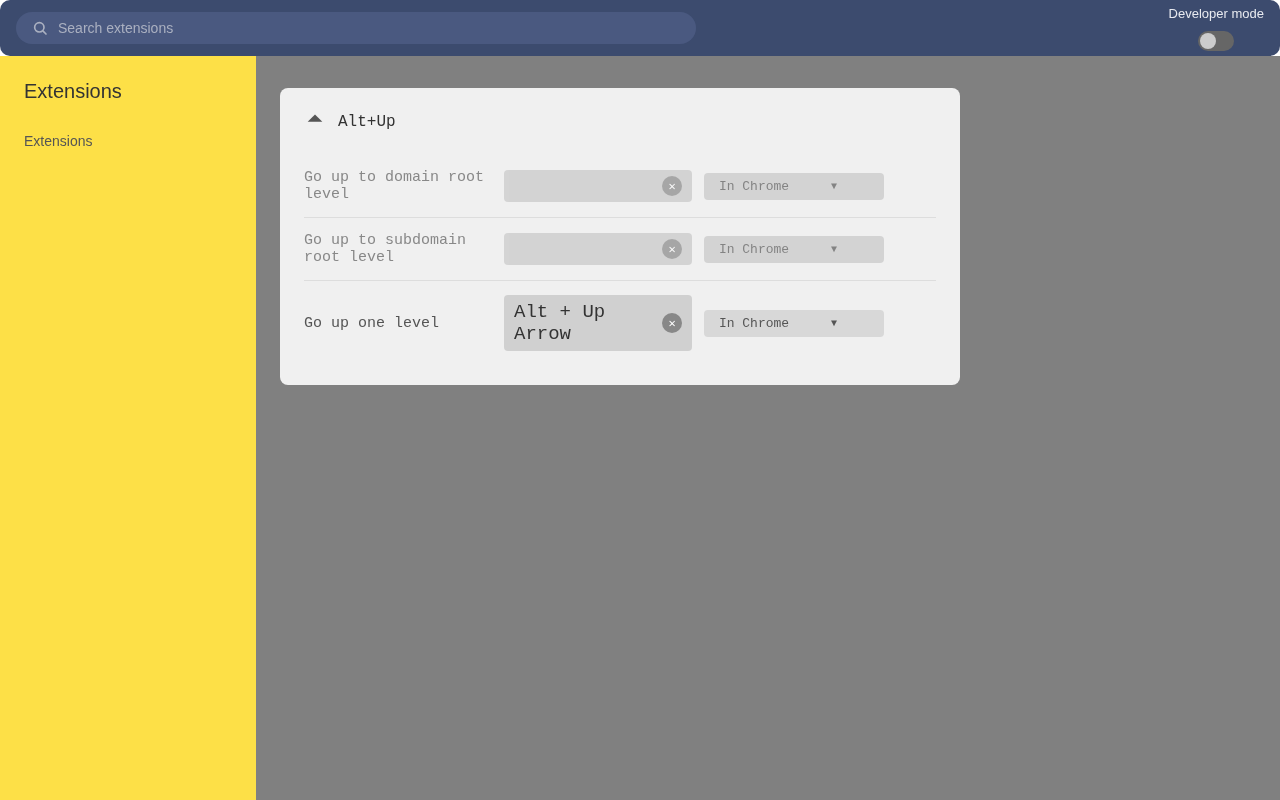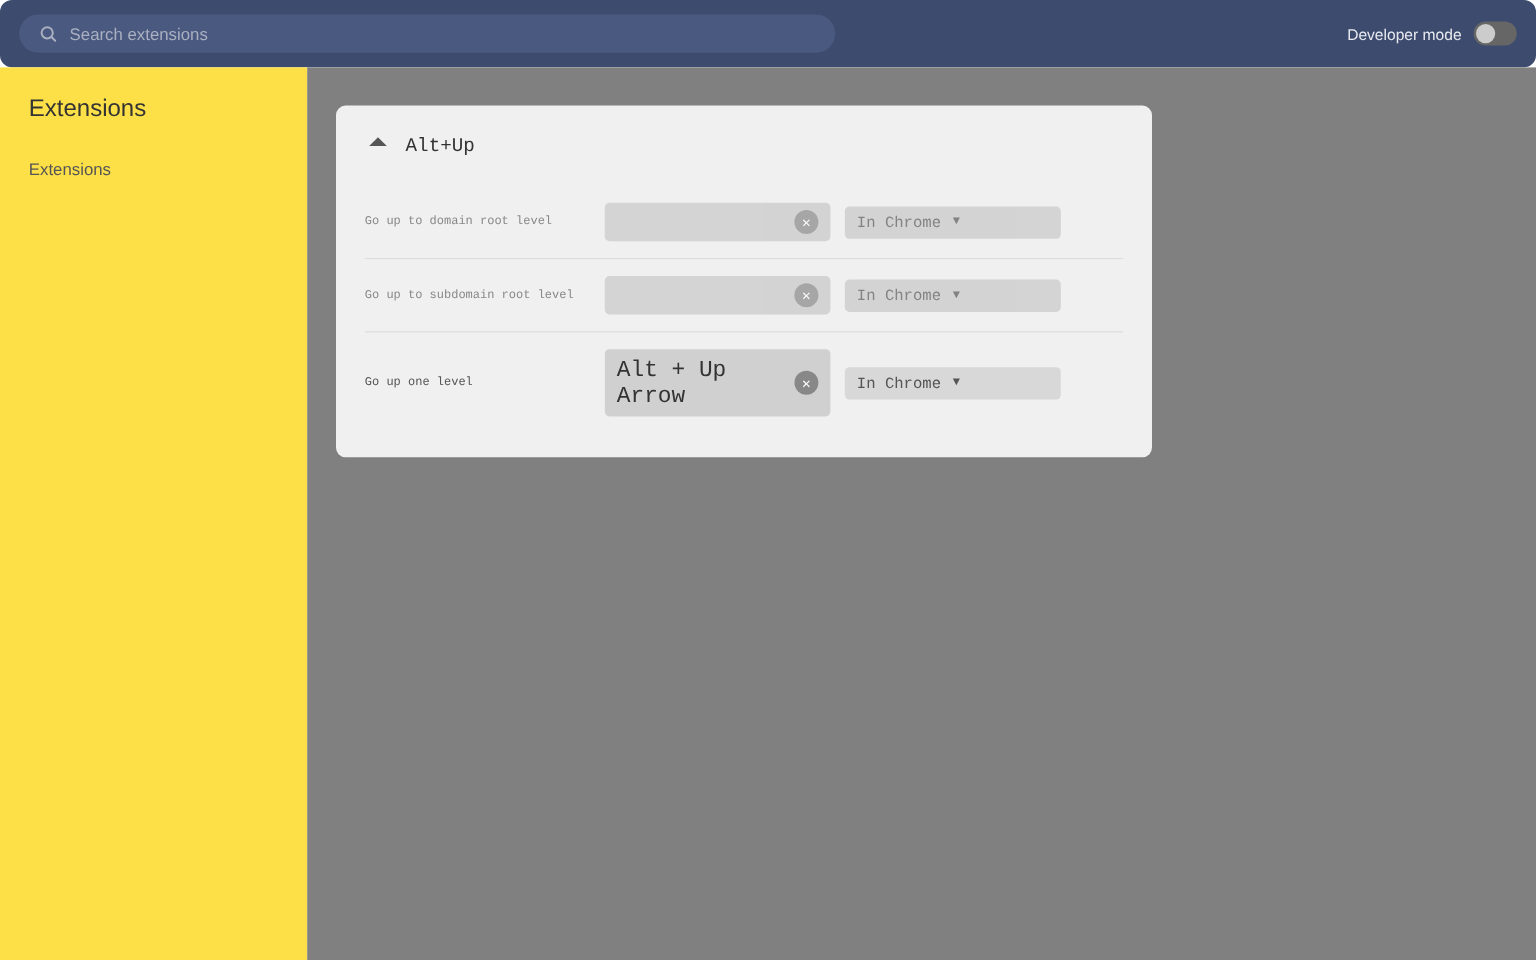--- a/index.html
+++ b/index.html
@@ -51,20 +51,21 @@
       flex-shrink: 0;
     }
 
     .dev-mode-area {
       margin-left: auto;
       display: flex;
       align-items: center;
       gap: 10px;
       color: #e8eaf0;
       font-size: 13px;
+      flex-direction: column;
     }
 
     
     .toggle {
       width: 36px;
       height: 20px;
       background: #666;
       border-radius: 10px;
       position: relative;
       cursor: pointer;
@@ -154,21 +155,21 @@
       padding: 14px 0;
       border-bottom: 1px solid #ddd;
     }
 
     .shortcut-row:last-child {
       border-bottom: none;
     }
 
     .shortcut-label {
       width: 200px;
-      font-size: 10px;
+      font-size: 15px;
       color: #555;
       flex-shrink: 0;
     }
 
     .shortcut-input-wrapper {
       display: flex;
       align-items: center;
       background: #d8d8d8;
       border-radius: 4px;
       padding: 6px 10px;
@@ -206,20 +207,21 @@
       margin-left: 12px;
       display: flex;
       align-items: center;
       background: #d8d8d8;
       border-radius: 4px;
       padding: 6px 10px;
       width: 180px;
       cursor: pointer;
       font-size: 13px;
       color: #555;
+      text-align: center;
     }
 
     .scope-select span {
       flex: 1;
     }
 
     .scope-select .chevron {
       font-size: 10px;
       color: #555;
     }

